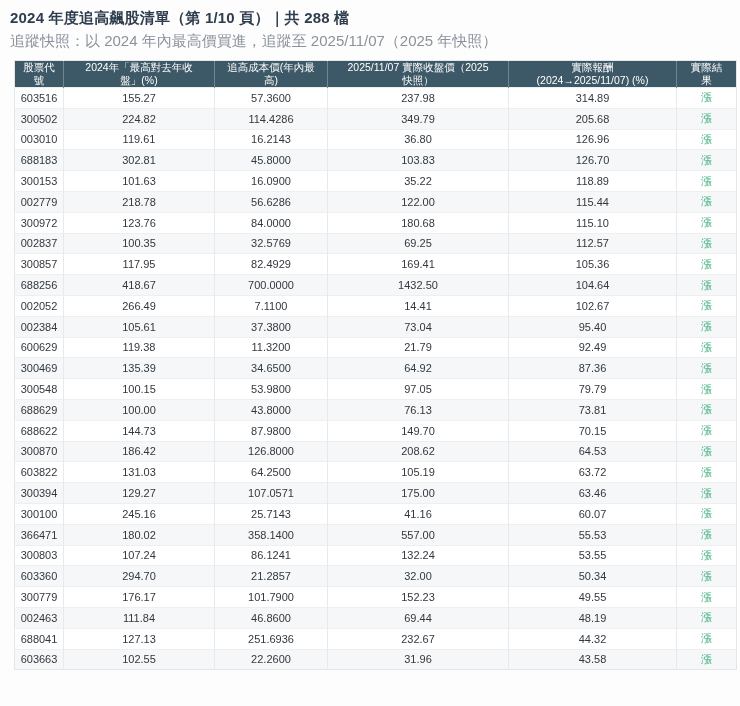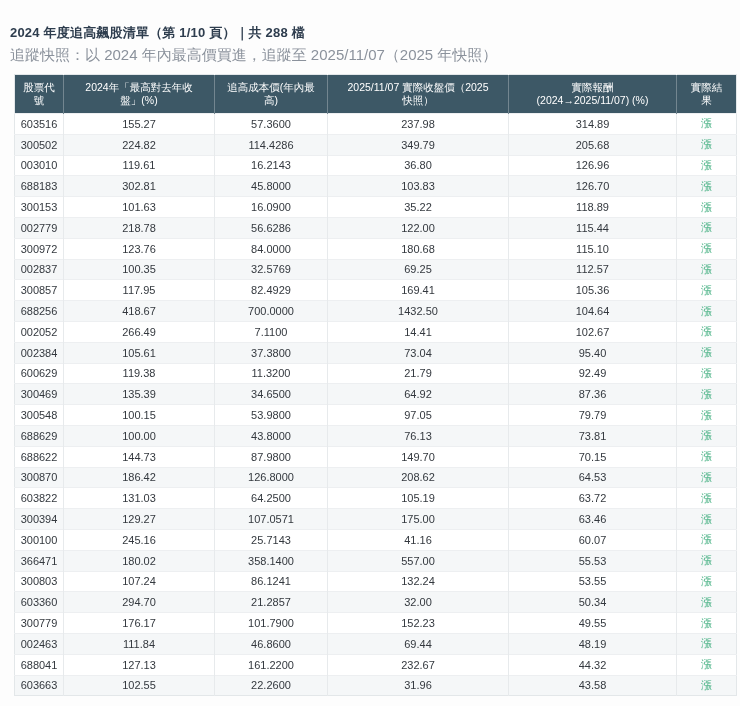--- a/index.html
+++ b/index.html
@@ -2,22 +2,22 @@
 <html><head>
 <meta charset="utf-8">
 <style>
   html,body{margin:0;padding:0;}
   body{
     width:740px;height:706px;overflow:hidden;
     background:#fdfdfd;
     font-family:"Liberation Sans","DejaVu Sans",sans-serif;
   }
   .page-title{
-    margin:24px 0 0 10px;
-    font-size:13px;font-weight:bold;color:#2e3d4e;
+    margin:9px 0 0 10px;
+    font-size:15px;font-weight:bold;color:#2e3d4e;
     letter-spacing:.2px;
   }
   .page-subtitle{
     margin:4px 0 0 10px;
     font-size:15px;color:#8b929c;
   }
   table.stock-table{
     border-collapse:collapse;
     table-layout:fixed;
     margin:9px 0 0 14px;
@@ -26,21 +26,21 @@
   }
   .stock-table th{
     background:#3d5866;
     color:#ffffff;
     font-weight:normal;
     font-size:10.5px;
     line-height:13px;
     text-align:center;
     vertical-align:middle;
     white-space:pre-line;
-    padding:6px 3px;
+    padding:0 3px;
     height:25px;
     border-right:1px solid rgba(255,255,255,.28);
   }
   .stock-table th:last-child{border-right:none;}
   .stock-table td{
     font-size:11px;
     color:#33383e;
     text-align:center;
     vertical-align:middle;
     height:19.8px;
@@ -291,21 +291,21 @@
           <td>002463</td>
           <td>111.84</td>
           <td>46.8600</td>
           <td>69.44</td>
           <td>48.19</td>
           <td class="result-up">漲</td>
         </tr>
         <tr>
           <td>688041</td>
           <td>127.13</td>
-          <td>161.2200</td>
+          <td>251.6936</td>
           <td>232.67</td>
           <td>44.32</td>
           <td class="result-up">漲</td>
         </tr>
         <tr>
           <td>603663</td>
           <td>102.55</td>
           <td>22.2600</td>
           <td>31.96</td>
           <td>43.58</td>

